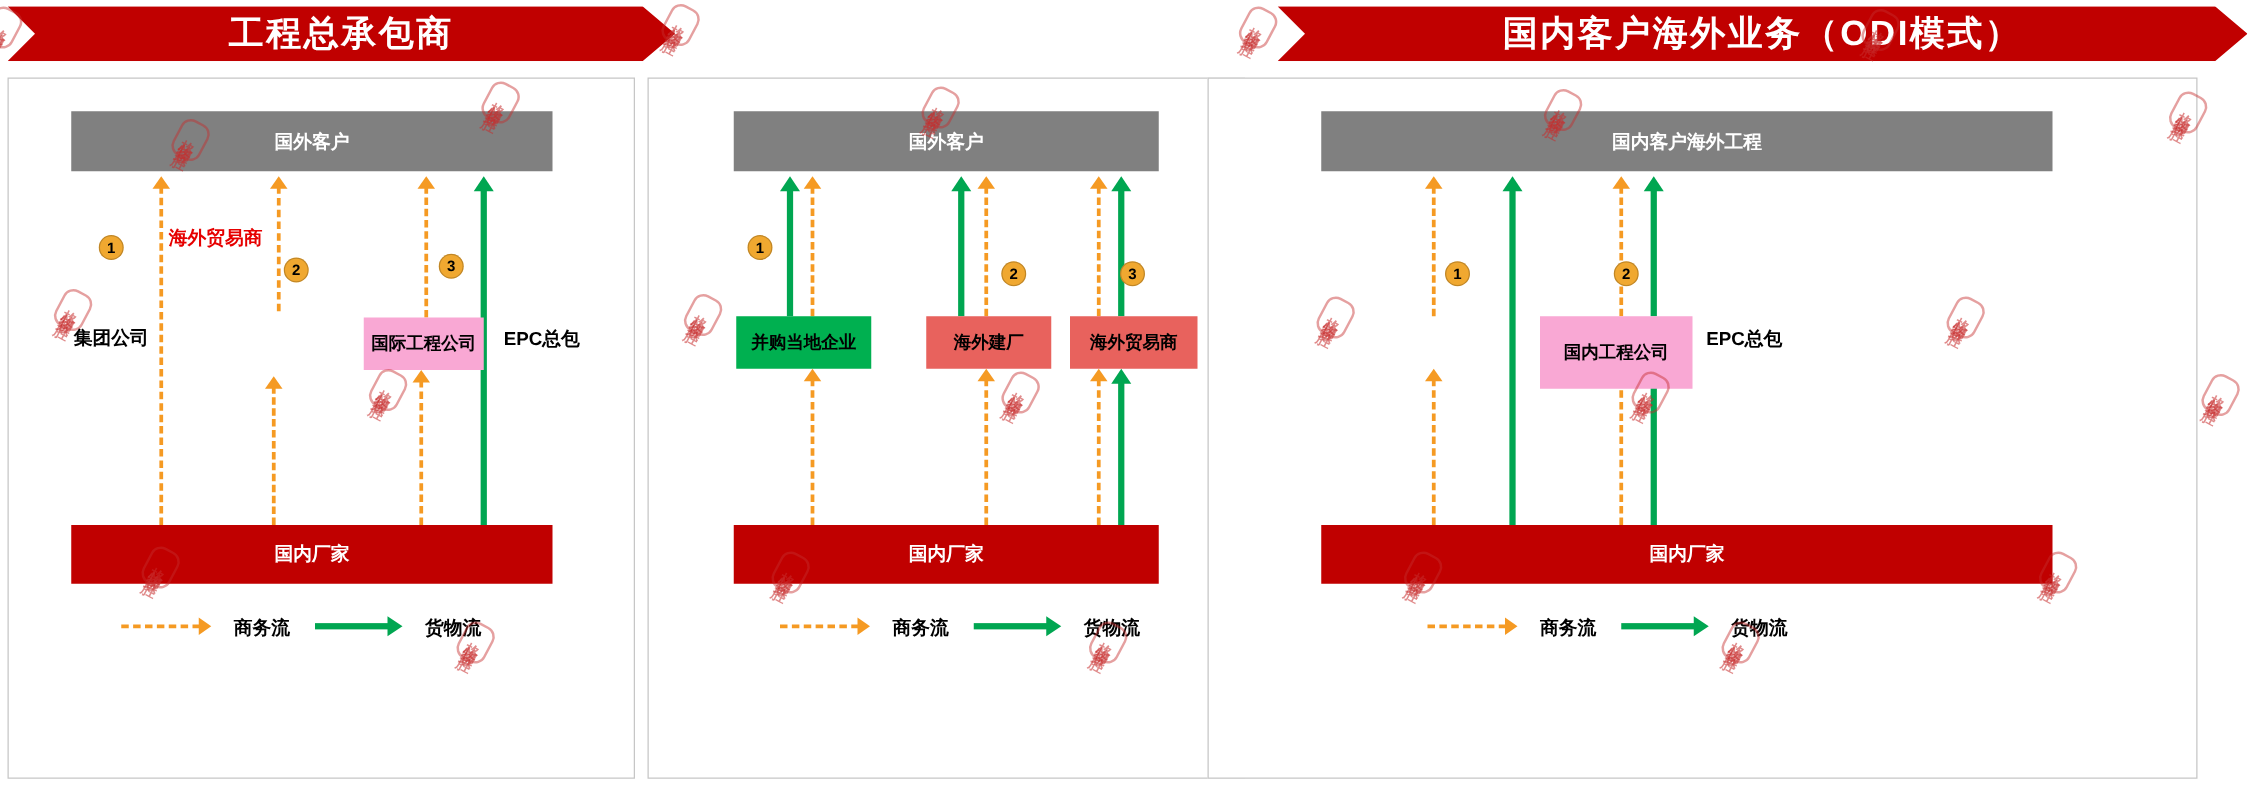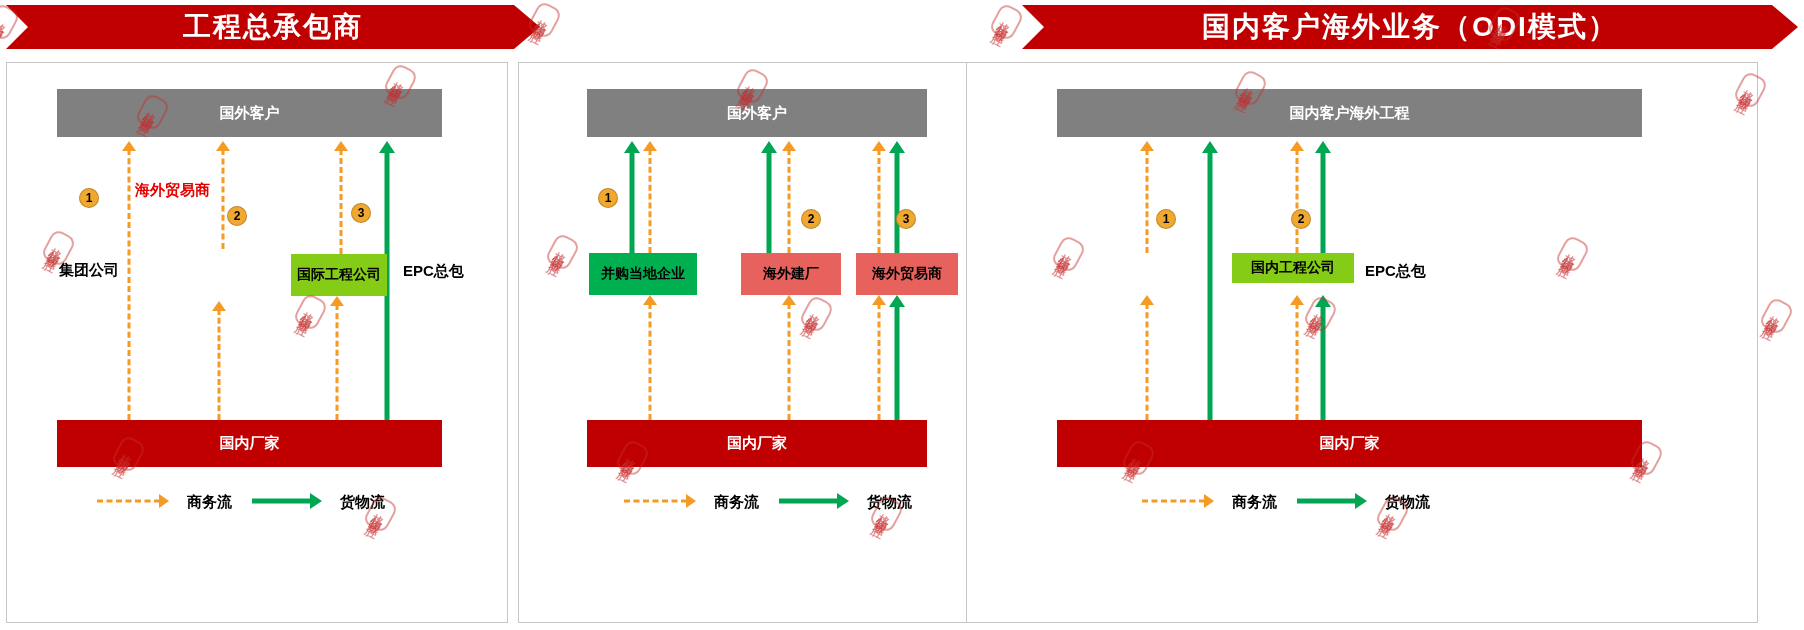--- a/index.html
+++ b/index.html
@@ -17,21 +17,21 @@
 
   .bigbox{position:absolute;display:flex;align-items:center;justify-content:center;
           color:#fff;font-weight:bold;font-size:15px;z-index:2;text-align:center;}
   .gray{background:#808080;}
   .darkred{background:#c00000;}
 
   .mid{position:absolute;display:flex;align-items:center;justify-content:center;
        font-weight:bold;font-size:14px;color:#000;text-align:center;z-index:3;
        white-space:pre-line;line-height:1.25;}
   .mid.red{background:#e8625d;}
-  .mid.blue{background:#84cc16;}
+  .mid.blue{background:#f9a8d4;}
   .mid.green{background:#00b050;}
 
   .side-label{position:absolute;font-weight:bold;font-size:15px;color:#000;z-index:3;white-space:nowrap;}
   .note-red{position:absolute;font-weight:bold;font-size:15px;color:#e60000;z-index:4;white-space:nowrap;}
 
   .badge{position:absolute;width:20px;height:20px;border-radius:50%;background:#f0a830;
          box-shadow:inset 0 0 0 1px rgba(0,0,0,.2);color:#000;display:flex;align-items:center;
          justify-content:center;font-size:12px;font-weight:bold;z-index:4;}
 
   
@@ -188,21 +188,21 @@
         <i class="head"></i>
         <i class="line"></i>
       </div>
     <div class="legend-label" style="left:348px;top:430px;">货物流</div>
   </section>
 
   <section class="panel" style="left:966px;width:792px;">
     <div class="bigbox gray" style="left:90px;top:26px;width:585px;height:48px;">国内客户海外工程</div>
     <div class="bigbox darkred" style="left:90px;top:357px;width:585px;height:47px;">国内厂家</div>
 
-    <div class="mid blue" style="left:265px;top:190px;width:122px;height:30px;">国内工程公司</div>
+    <div class="mid blue" style="left:265px;top:190px;width:122px;height:58px;">国内工程公司</div>
     <div class="side-label" style="left:398px;top:199px;">EPC总包</div>
 
     <div class="arr v dashed" style="left:173px;top:78px;height:112px;">
         <i class="head"></i>
         <i class="line"></i>
       </div>
     <div class="arr v dashed" style="left:173px;top:232px;height:125px;">
         <i class="head"></i>
         <i class="line"></i>
       </div>

